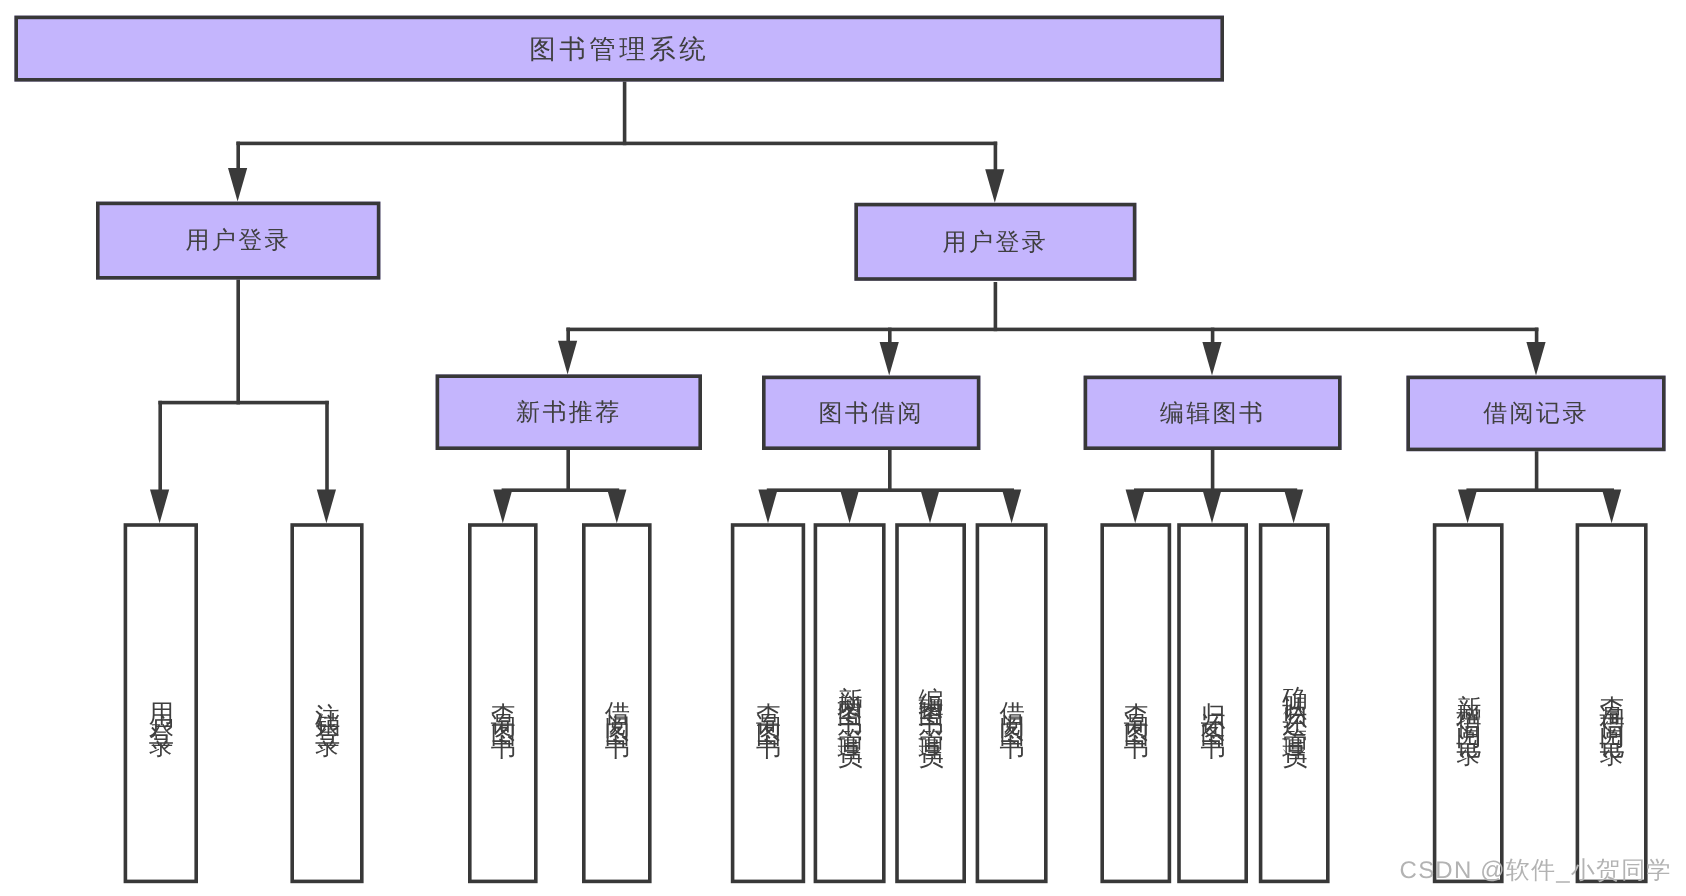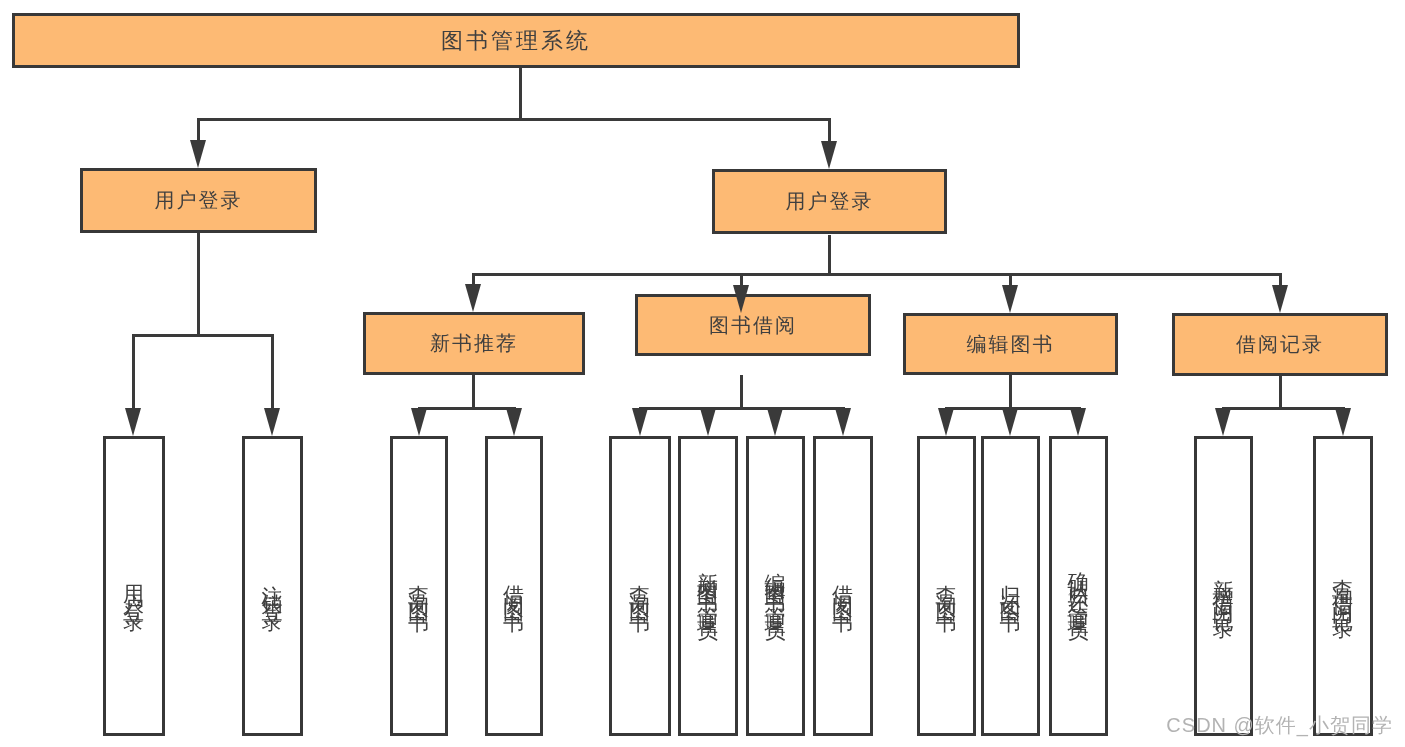--- a/index.html
+++ b/index.html
@@ -6,21 +6,21 @@
   .canvas{
     position:relative;
     width:1405px;height:747px;
     background:#ffffff;
     font-family:"Liberation Sans","DejaVu Sans",sans-serif;
     overflow:hidden;
   }
   .node{
     position:absolute;
     border:3px solid #383838;
-    background:#fdba74;
+    background:#c4b5fd;
     box-sizing:border-box;
     display:flex;align-items:center;justify-content:center;
     color:#3f3f3f;
   }
   .node.root-box{border-width:3px;}
   .node .hlabel{
     font-size:20px;
     letter-spacing:2px;
     white-space:nowrap;
   }
@@ -72,21 +72,21 @@
   </div>
 
   <div class="node" style="left:712px;top:169px;width:235px;height:65px;">
     <span class="hlabel">用户登录</span>
   </div>
 
   <div class="node" style="left:363px;top:312px;width:222px;height:63px;">
     <span class="hlabel">新书推荐</span>
   </div>
 
-  <div class="node" style="left:635px;top:294px;width:236px;height:62px;">
+  <div class="node" style="left:635px;top:313px;width:182px;height:62px;">
     <span class="hlabel">图书借阅</span>
   </div>
 
   <div class="node" style="left:903px;top:313px;width:215px;height:62px;">
     <span class="hlabel">编辑图书</span>
   </div>
 
   <div class="node" style="left:1172px;top:313px;width:216px;height:63px;">
     <span class="hlabel">借阅记录</span>
   </div>

